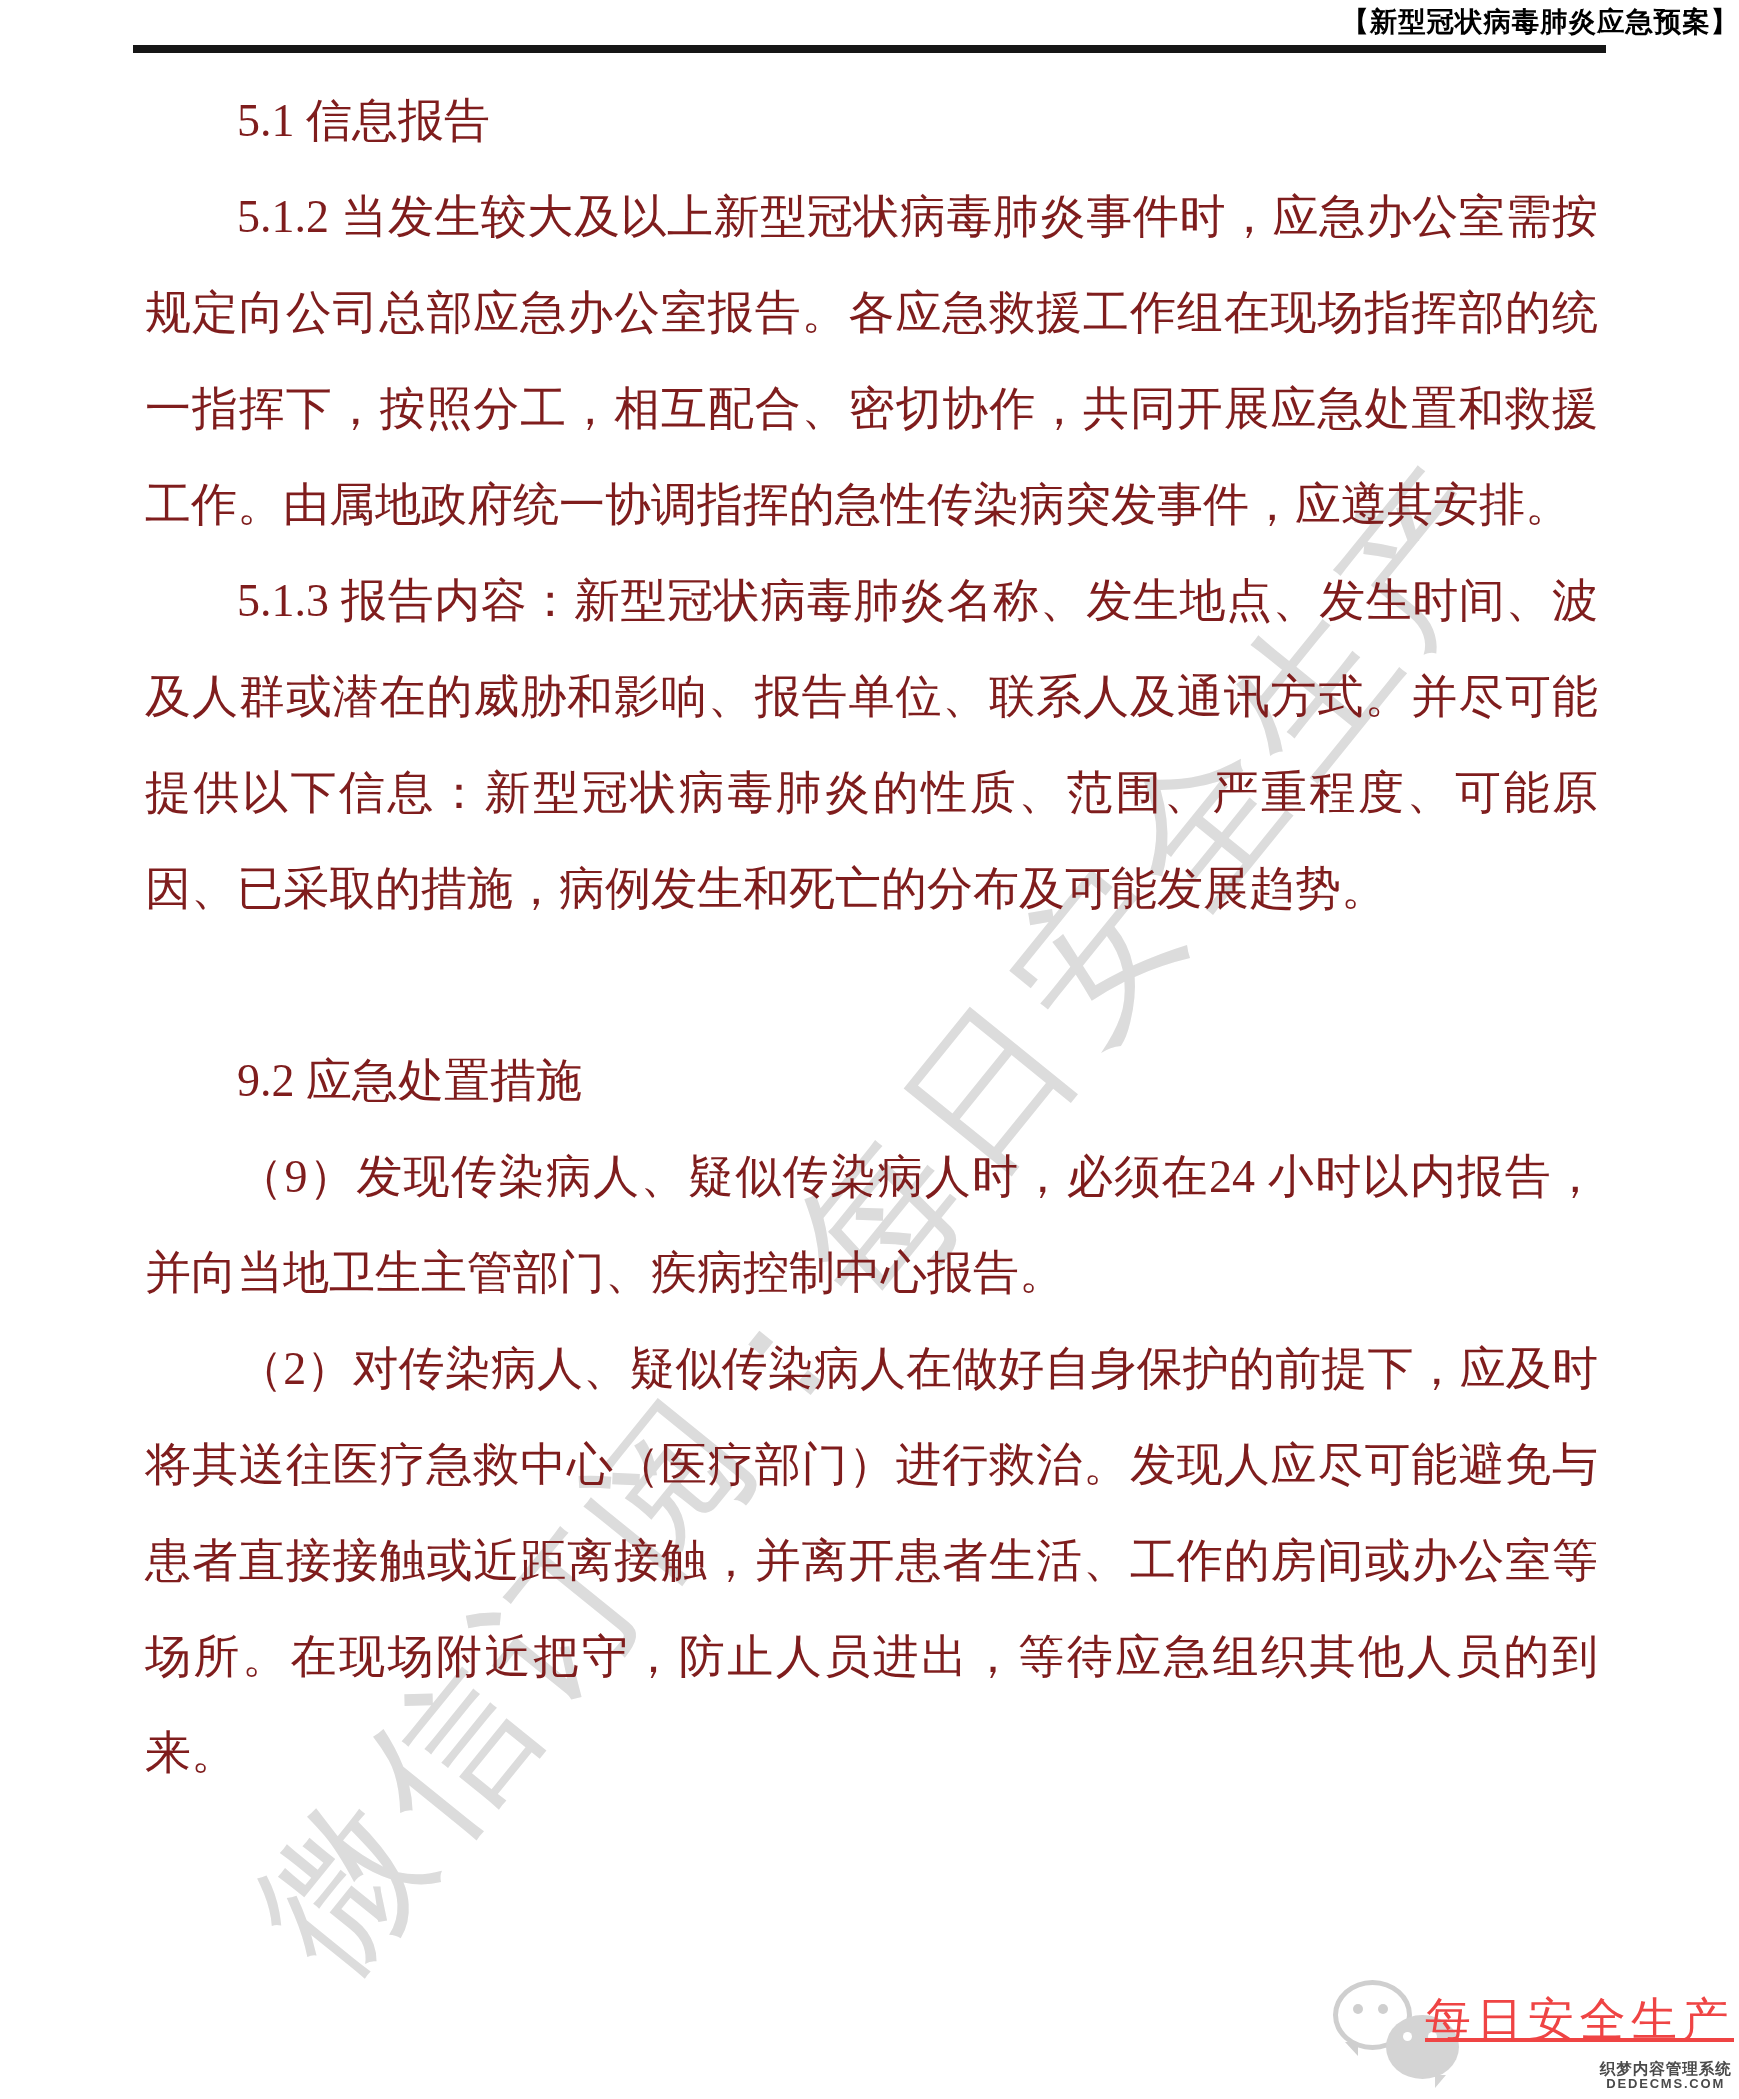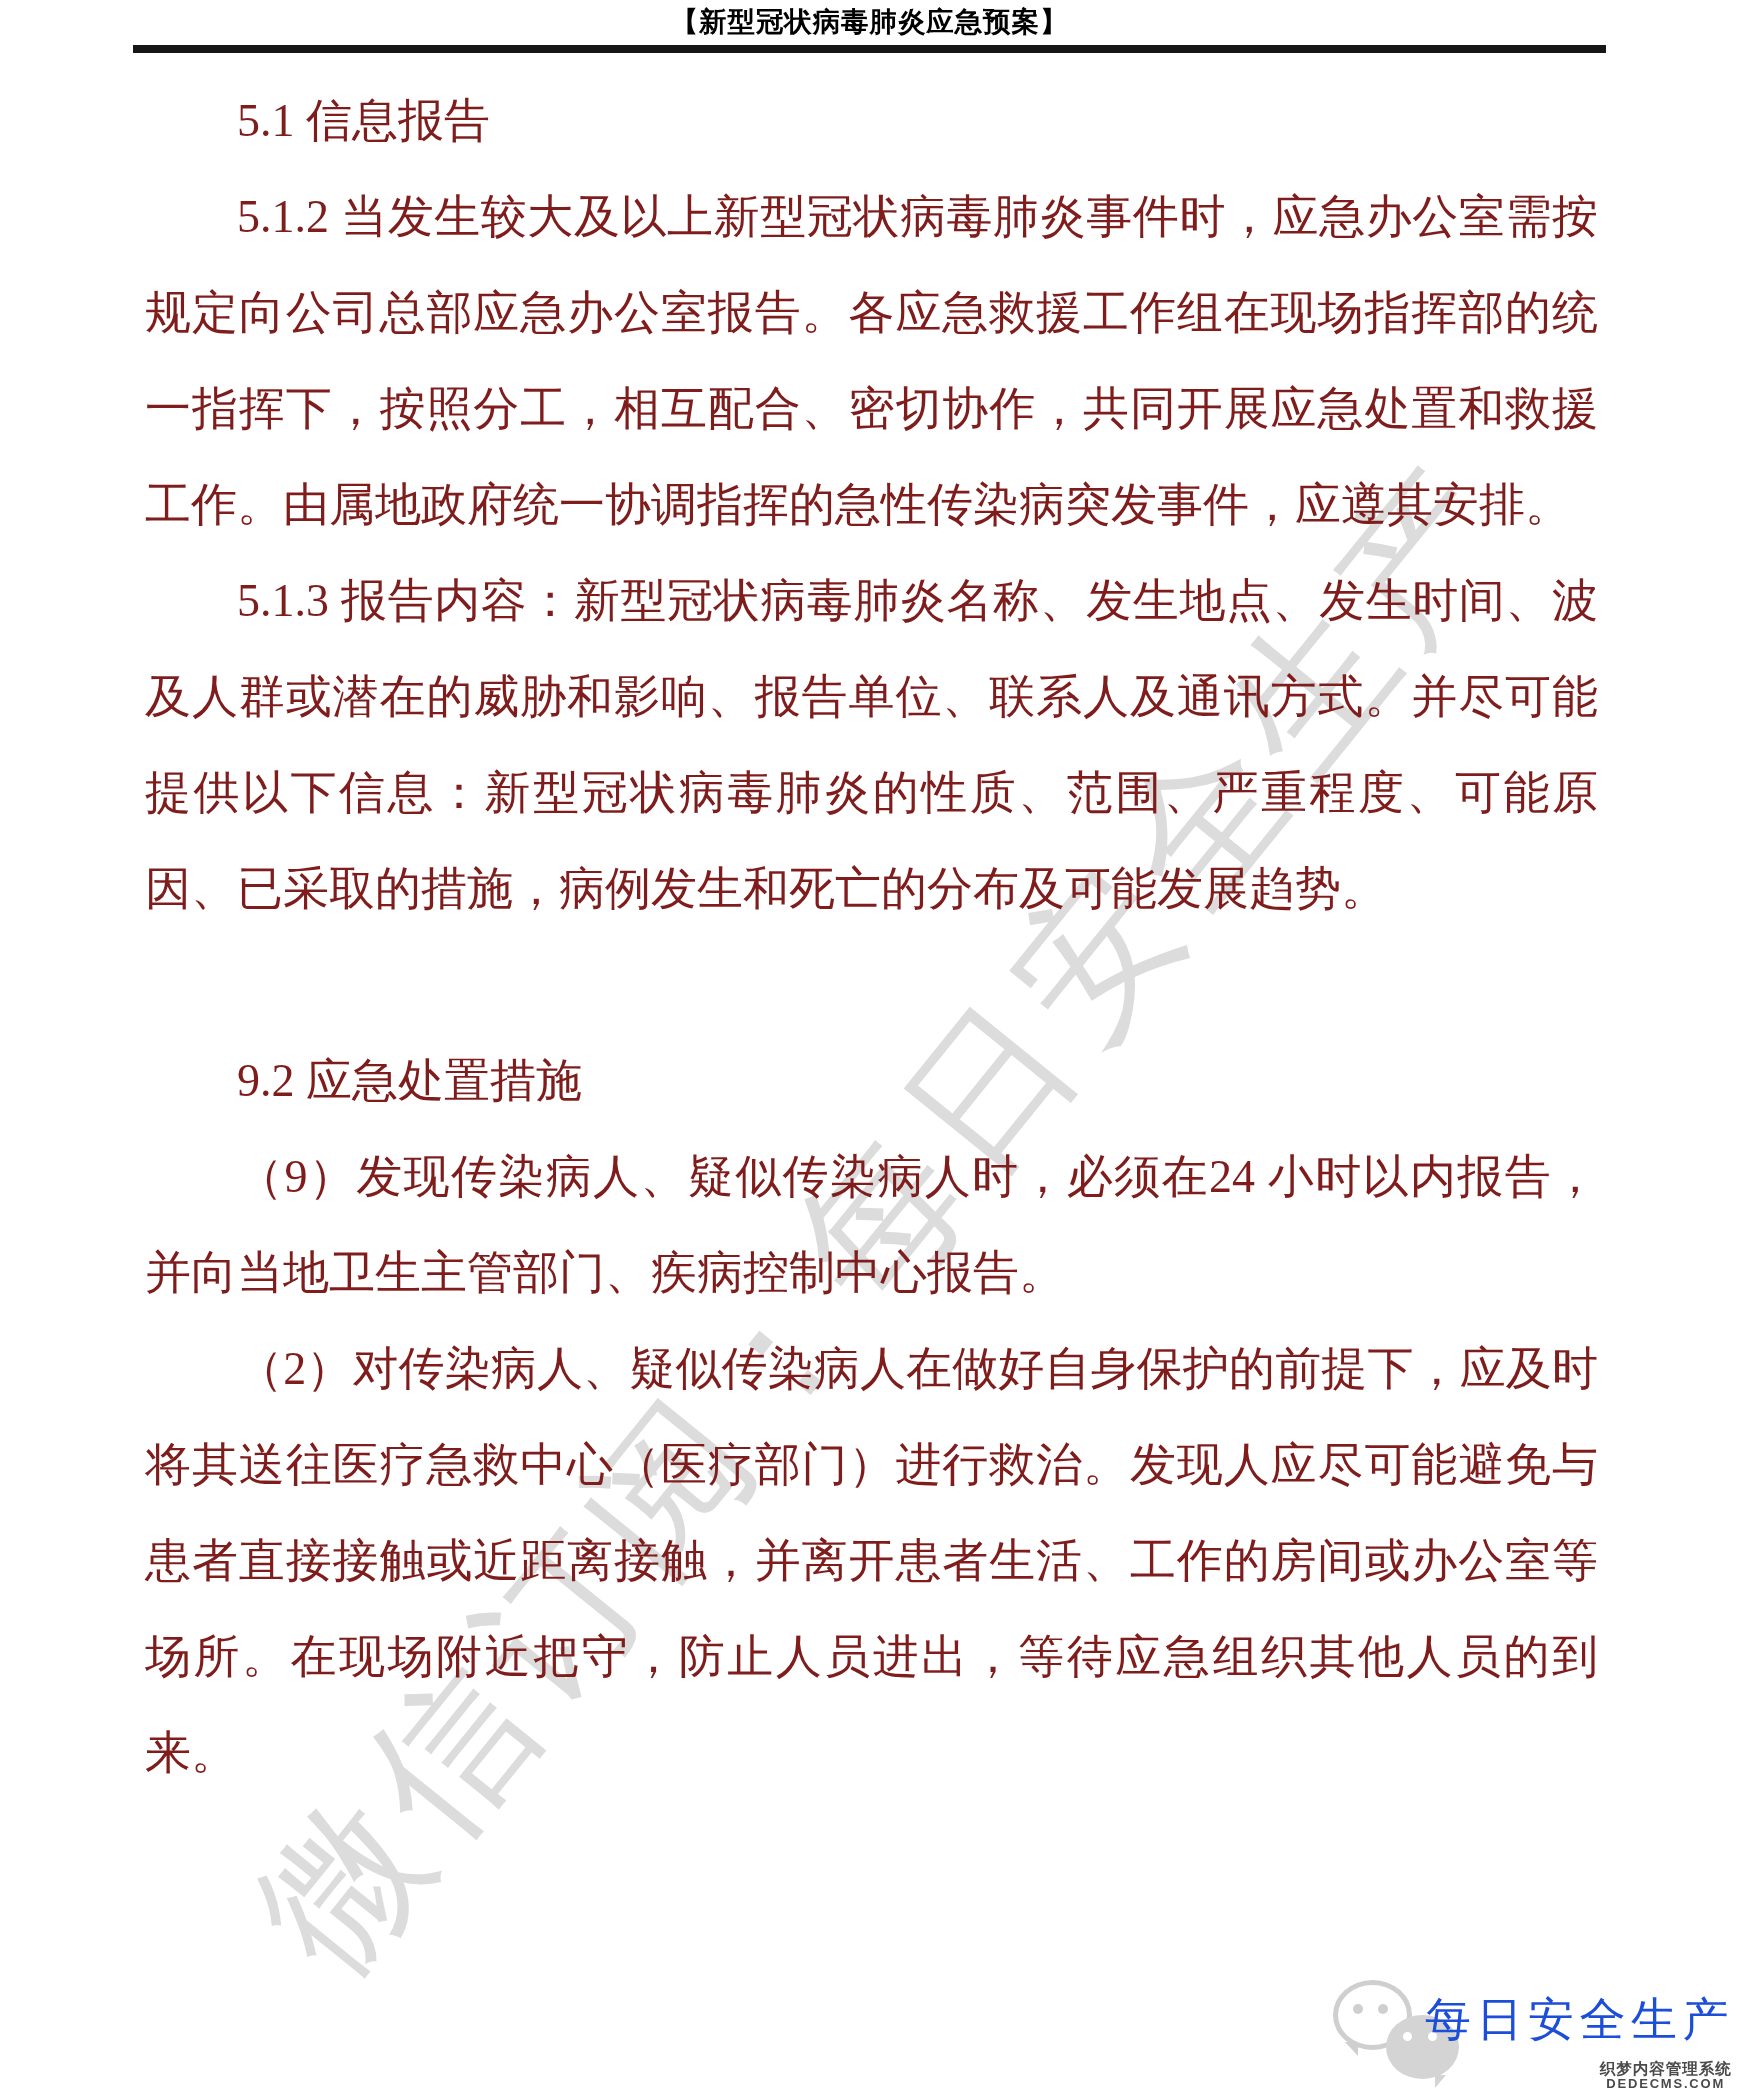--- a/index.html
+++ b/index.html
@@ -5,21 +5,21 @@
   html,body { margin:0; padding:0; background:#ffffff; }
   .page {
     position:relative;
     width:1739px; height:2099px;
     background:#ffffff;
     overflow:hidden;
     font-family:"Liberation Serif", serif;
   }
   .header-title {
     position:absolute; top:3.7px; left:0; width:100%;
-    text-align:center;
+    text-align:right;
     font-family:"Liberation Sans", sans-serif;
     font-weight:bold; font-size:27.5px; color:#000;
     letter-spacing:0.9px;
     z-index:3;
   }
   .header-rule {
     position:absolute; top:45px; left:133px;
     width:1473px; height:8.3px;
     background:#161616;
     z-index:3;
@@ -123,21 +123,21 @@
 
   <div class="wechat-logo">
     <div class="bubble-big">
       <div class="tail"></div>
     </div>
     <div class="bubble-small">
       <div class="tail"></div>
     </div>
   </div>
 
-  <div class="wechat-text" style="color: #1d4ed8;">每日安全生产</div>
+  <div class="wechat-text" style="color: #ef4444; text-decoration: underline;">每日安全生产</div>
 
   <div class="credit">
     <div class="credit-line1">织梦内容管理系统</div>
     <div class="credit-line2">DEDECMS.COM</div>
   </div>
 
 </div>
 
 
 </body></html>

